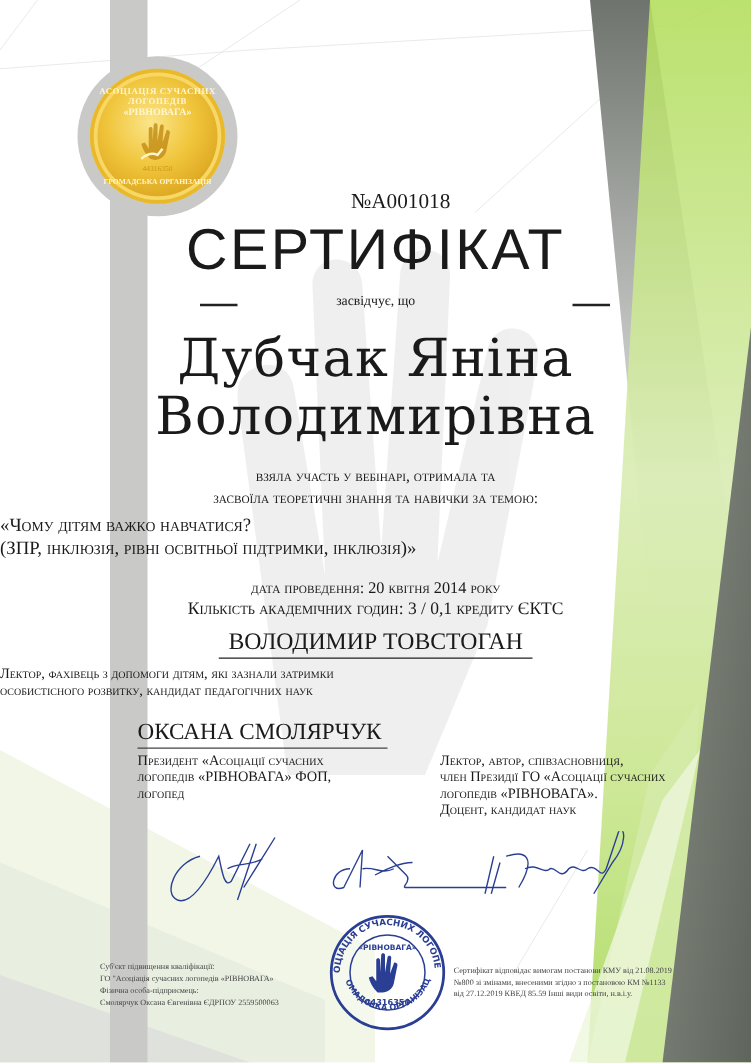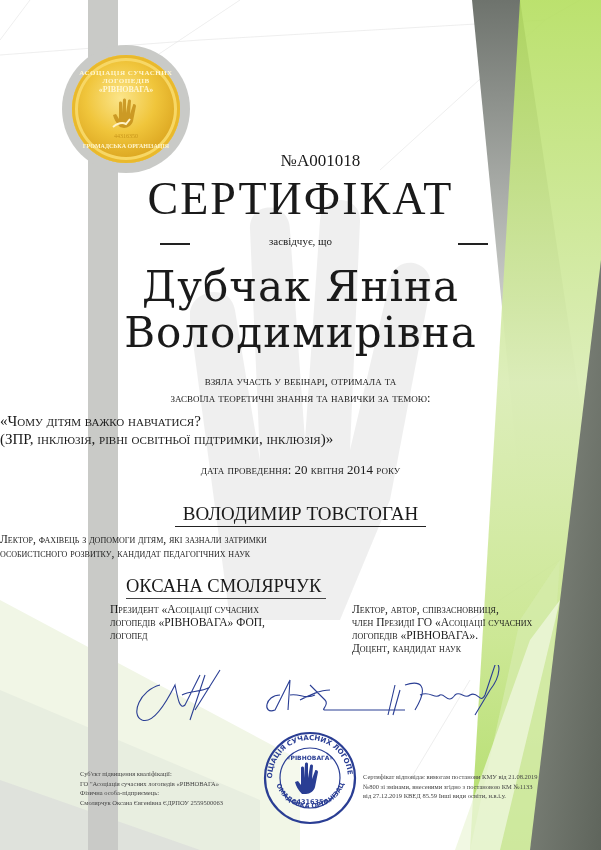--- a/index.html
+++ b/index.html
@@ -12,30 +12,30 @@
     background: radial-gradient(circle at 45% 40%, #fbe58a 0%, #f0c53b 40%, #d9a21d 75%, #b8860f 100%);
     box-shadow: inset 0 0 0 3px #e9b92c, inset 0 0 0 6px #f7d765; }
   .medal-text-top { position:absolute; left:0; right:0; top:14px; text-align:center; font-size:7px; color:#fff6d0; font-weight:bold; letter-spacing:0.5px; }
   .medal-title { position:absolute; left:0; right:0; top:30px; text-align:center; font-size:8px; color:#fff6d0; font-weight:bold; }
   .medal-hand { position:absolute; left:38px; top:42px; width:32px; height:34px; }
   .medal-num { position:absolute; left:0; right:0; top:78px; text-align:center; font-size:6px; color:#c8961a; }
   .medal-text-bot { position:absolute; left:0; right:0; top:88px; text-align:center; font-size:6px; color:#fff6d0; font-weight:bold; }
   .watermark { position:absolute; left:190px; top:200px; width:260px; height:420px; opacity:0.06; }
   .content { position:absolute; inset:0; }
   .cert-no { position:absolute; top:151px; left:0; right:0; text-align:center; font-size:17px;padding-left:40px; }
-  .title { position:absolute; top:172px; left:0; right:0; text-align:center; font-size:46px; letter-spacing:2px; font-family:Liberation Serif, serif; }
+  .title { position:absolute; top:172px; left:0; right:0; text-align:center; font-size:46px; letter-spacing:2px; font-family:Liberation Sans, sans-serif; }
   .dash { position:absolute; top:243px; width:30px; height:1.5px; background:#222; }
   .subtitle { position:absolute; top:235px; left:0; right:0; text-align:center; font-size:11px; }
   .name { position:absolute; left:0; right:0; text-align:center; font-size:42px; line-height:42px; font-family:"DejaVu Serif", serif; letter-spacing:1px; }
   .body-line { position:absolute; left:0; right:0; text-align:center; font-size:12.5px; font-variant:small-caps; }
   .topic { position:absolute; left:0; right:0; text-align:left; font-size:15px; font-variant:small-caps; }
   .lecturer { position:absolute; left:0; right:0; text-align:center; top:503px; font-size:19px; }
   .lecturer span { display:inline-block; border-bottom:1.5px solid #222; padding:0 8px 1px; }
   .lect-desc { position:absolute; left:0; right:0; text-align:left; font-size:11.5px; font-variant:small-caps; }
-  .sig-name { position:absolute; font-size:18.5px; border-bottom:1.5px solid #444; padding-bottom:1px;margin-left:16px; }
+  .sig-name { position:absolute; font-size:18.5px; border-bottom:1.5px solid #444; padding-bottom:1px; }
   .sig-desc { position:absolute; font-size:11.5px; line-height:13px; font-variant:small-caps; }
   .signatures { position:absolute; left:130px; top:665px; width:400px; height:60px; }
   .stamp { position:absolute; left:262px; top:730px; width:96px; height:96px; }
   .foot-left { position:absolute; left:80px; top:769px; font-size:6.5px; line-height:9.5px; color:#444; }
   .foot-right { position:absolute; left:363px; top:772px; font-size:6.5px; line-height:9.5px; color:#444; }
 </style>
 </head>
 <body>
 
 <div class="bg">
@@ -109,20 +109,21 @@
   <div class="name" style="top:266px">Дубчак Яніна</div>
   <div class="name" style="top:312px">Володимирівна</div>
 
   <div class="body-line" style="top:374px">взяла участь у вебінарі, отримала та</div>
   <div class="body-line" style="top:391px">засвоїла теоретичні знання та навички за темою:</div>
 
   <div class="topic" style="top:413px">«Чому дітям важко навчатися?</div>
   <div class="topic" style="top:431px">(ЗПР, інклюзія, рівні освітньої підтримки, інклюзія)»</div>
 
   <div class="body-line" style="top:462px;font-size:13px">дата проведення: 20  квітня 2014 року</div>
+  <div class="body-line" style="top:480px;font-size:14px">Кількість академічних годин: 3 / 0,1 кредиту ЄКТС</div>
 
   <div class="lecturer"><span>ВОЛОДИМИР ТОВСТОГАН</span></div>
   <div class="lect-desc" style="top:533px">Лектор, фахівець з допомоги дітям, які зазнали затримки</div>
   <div class="lect-desc" style="top:547px">особистісного розвитку, кандидат педагогічних наук</div>
 
   <div class="sig-name" style="left:110px;top:576px;width:200px">ОКСАНА СМОЛЯРЧУК</div>
   <div class="sig-desc" style="left:110px;top:603px">
     <div>Президент «Асоціації сучасних</div>
     <div>логопедів «РІВНОВАГА» ФОП,</div>
     <div>логопед</div>

